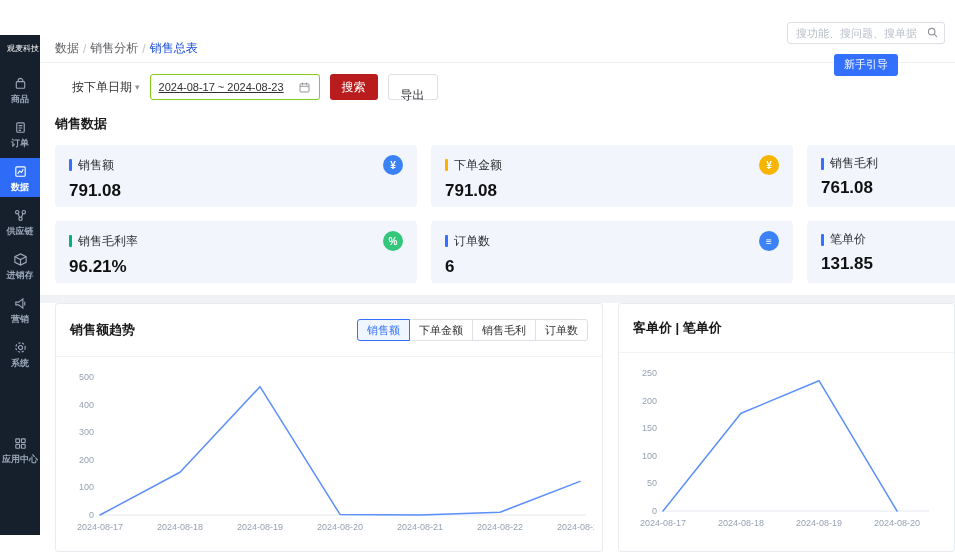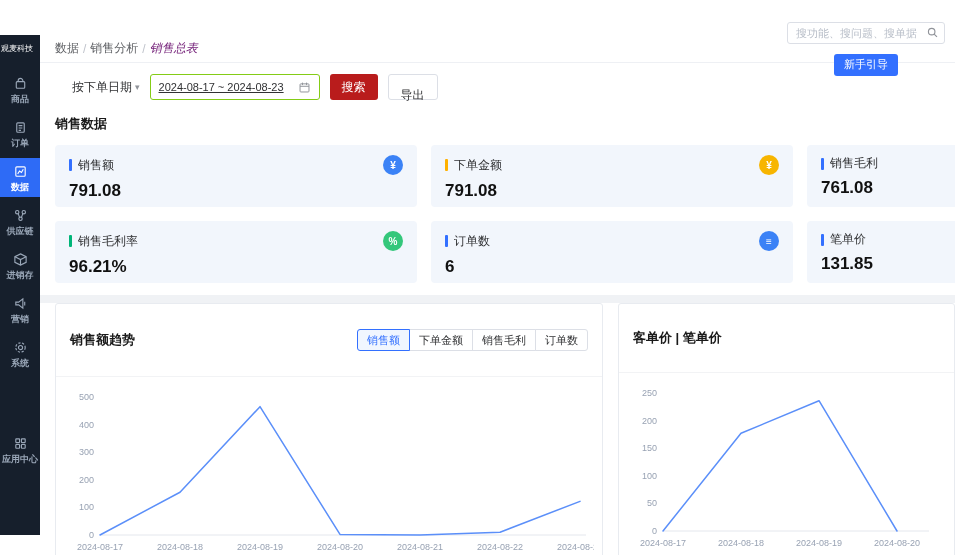--- a/index.html
+++ b/index.html
@@ -3,35 +3,35 @@
 <meta charset="utf-8">
 <style>
   * { margin:0; padding:0; box-sizing:border-box; }
   html,body { width:955px; height:555px; overflow:hidden; background:#ffffff;
     font-family:"Liberation Sans","DejaVu Sans",sans-serif; }
   .app { position:absolute; left:0; top:35px; width:955px; height:520px; background:#ffffff; }
 
   
   .sidebar { position:absolute; left:0; top:0; width:40px; height:500px; background:#161f2c;
     display:flex; flex-direction:column; align-items:stretch; }
-  .logo { color:#ffffff; font-size:8px; text-align:left; padding:8px 1px 0 1px; letter-spacing:0; white-space:nowrap; }
+  .logo { color:#ffffff; font-size:8px; text-align:right; padding:8px 1px 0 1px; letter-spacing:0; white-space:nowrap; }
   .nav { margin-top:16px; display:flex; flex-direction:column; }
   .nav-item { width:40px; padding:6px 0 5px 0; margin-bottom:5px; display:flex; flex-direction:column;
     align-items:center; color:#9aa7b8; cursor:pointer; }
   .nav-item svg { width:15px; height:15px; stroke:currentColor; fill:none; stroke-width:1.2; }
   .nav-label { font-size:9px; margin-top:3px; text-align:center; line-height:10px; padding:0 2px;font-weight:bold; }
   .nav-item.active { background:#2e6bf6; color:#ffffff; }
   .nav-item.last { margin-top:52px; }
 
   
   .main { position:absolute; left:40px; top:0; width:915px; height:520px; background:#ffffff; }
 
   .topbar { height:28px; background:#fff; border-bottom:1px solid #eef0f4; display:flex; align-items:center; padding:0 10px 0 15px; }
   .crumbs { display:flex; align-items:center; font-size:12px; color:#606266; gap:4px; }
-  .crumb-cur { color:#701a75;font-style:italic; }
+  .crumb-cur { color:#1d4ed8; }
   .crumb-sep { color:#c0c4cc; }
   .topbar-right { margin-left:auto; display:flex; align-items:center; gap:10px;flex-direction:column; }
   .search-wrap { position:relative; }
   .search-input { width:158px; height:22px; border:1px solid #dcdfe6; border-radius:3px; font-size:11px;
     padding:0 22px 0 8px; color:#333; outline:none; font-family:inherit; }
   .search-input::placeholder { color:#b8bec8; }
   .search-wrap svg { position:absolute; right:6px; top:4px; width:13px; height:13px; stroke:#909399; fill:none; stroke-width:1.4; }
   .guide-btn { height:22px; background:#3370ff; color:#fff; border:none; border-radius:3px; font-size:11px;
     padding:0 10px; cursor:pointer; font-family:inherit; }
 
@@ -57,21 +57,21 @@
   .stat-icon { margin-left:auto; width:20px; height:20px; border-radius:50%; display:flex; align-items:center;
     justify-content:center; color:#fff; font-size:10px; font-weight:bold; }
   .stat-value { margin-top:6px; font-size:17px; font-weight:bold; color:#111; }
 
   .gap-band { height:8px; background:#f0f2f5; }
 
   .charts-row { display:flex; gap:15px; padding:0 0 0 15px; background:#fff; }
   .chart-card { border:1px solid #e8ebf0; border-radius:3px; background:#fff; }
   .chart-card.left { width:550px; }
   .chart-card.right { width:545px; }
-  .chart-head { display:flex; align-items:center; padding:25px 14px; border-bottom:1px solid #f2f3f5; }
+  .chart-head { display:flex; align-items:center; padding:15px 14px; border-bottom:1px solid #f2f3f5; }
   .chart-title { font-size:13px; font-weight:bold; color:#1a1a1a; }
   .tab-group { margin-left:auto; display:flex; }
   .tab-btn { height:22px; padding:0 9px; font-size:11px; background:#fff; border:1px solid #dcdfe6; color:#303133;
     cursor:pointer; margin-left:-1px; font-family:inherit; }
   .tab-btn:first-child { margin-left:0; border-radius:3px 0 0 3px; }
   .tab-btn:last-child { border-radius:0 3px 3px 0; }
   .tab-btn.active { color:#3370ff; border-color:#3370ff; background:#f0f6ff; position:relative; z-index:1; }
   .chart-body { padding:8px 8px 10px 8px; }
 
   .h-scrollbar { margin:9px 0 0 15px; width:895px; height:10px; background:#d3e5fa; border-radius:5px; cursor:pointer; }

